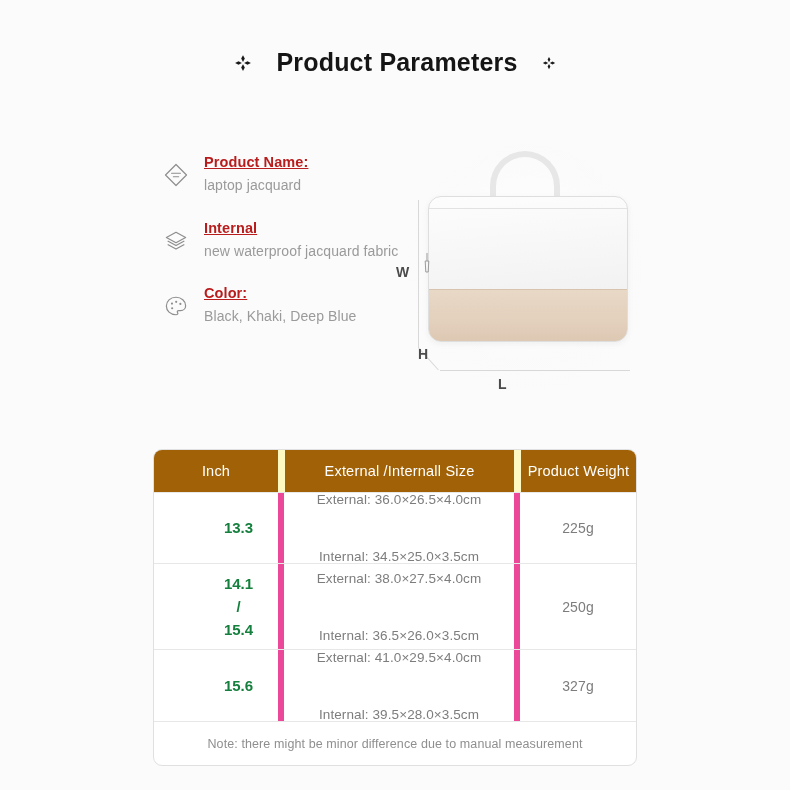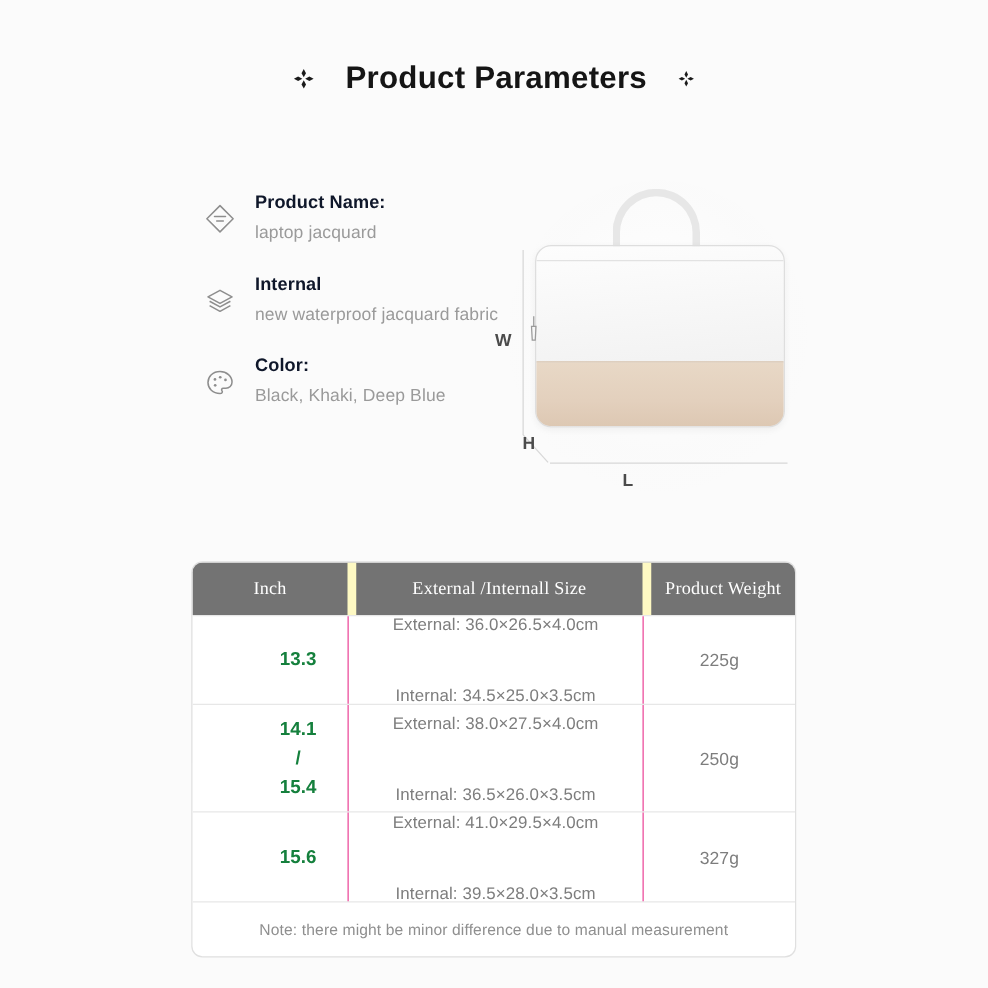--- a/index.html
+++ b/index.html
@@ -61,23 +61,24 @@
     left: 0;
     top: 9px;
     width: 28px;
     height: 28px;
     display: block;
   }
 
   .feature-title {
     font-size: 14.5px;
     font-weight: bold;
-    color: #0f172a;
+    color: #b91c1c;
     line-height: 1.45;
     letter-spacing: 0.1px;
+    text-decoration: underline;
   }
 
   .feature-desc {
     font-size: 14px;
     color: #9a9a9a;
     line-height: 1.55;
     letter-spacing: 0.1px;
     margin-top: 2px;
     white-space: nowrap;
   }
@@ -204,24 +205,23 @@
     width: 484px;
     border: 1px solid #e0e0e0;
     border-radius: 9px;
     overflow: hidden;
     background: #ffffff;
     font-size: 13.5px;
   }
 
   .thead {
     display: flex;
-    background: #737373;
+    background: #a16207;
     color: #ffffff;
     height: 42px;
-    font-family: Liberation Serif, serif;
   }
 
   .thead .cell {
     display: flex;
     align-items: center;
     justify-content: center;
     font-size: 14.5px;
     letter-spacing: 0.2px;
   }
 
@@ -233,21 +233,21 @@
   }
   .trow:first-of-type { border-top: none; }
 
   .trow .cell {
     display: flex;
     flex-direction: column;
     align-items: center;
     justify-content: center;
     padding: 12px 4px;
   }
-  .trow .cell + .cell { border-left: 1px solid #ec4899; gap: 30px; }
+  .trow .cell + .cell { border-left: 6px solid #ec4899; gap: 30px; }
 
   .col-inch   { width: 124px; }
   .col-size   { width: 236px; }
   .col-weight { width: 122px; }
 
   .inch-val {
     font-size: 15px;
     font-weight: bold;
     color: #15803d;
     line-height: 1.55;

